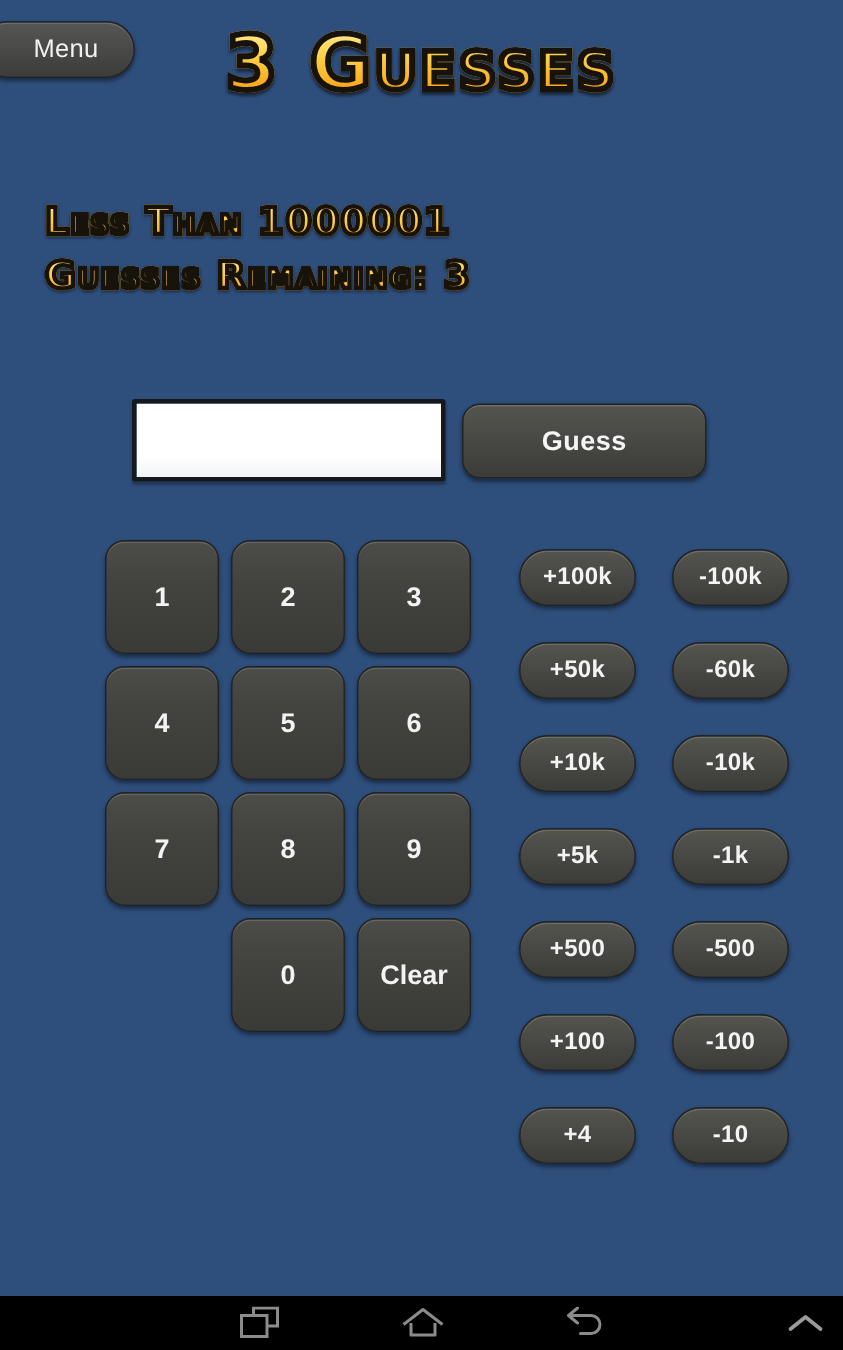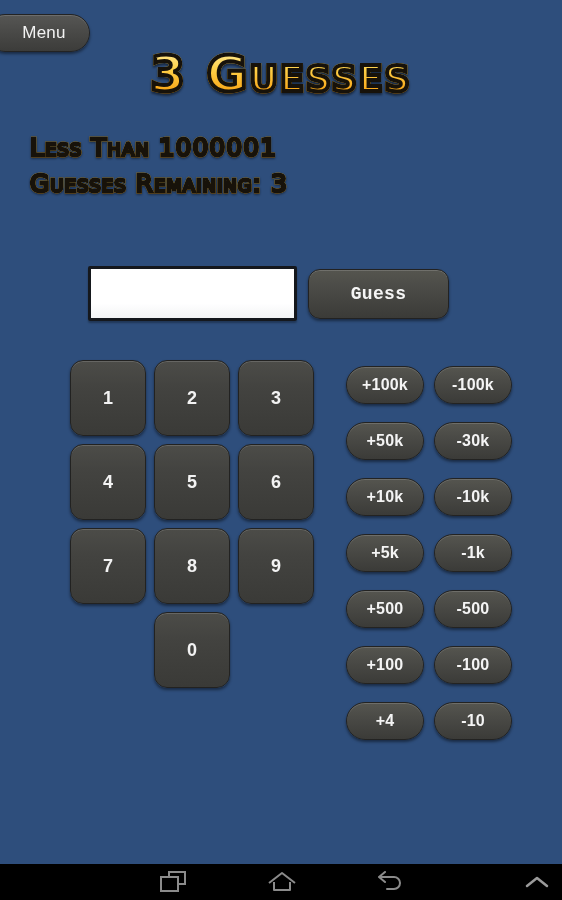--- a/index.html
+++ b/index.html
@@ -66,32 +66,31 @@
     font-variant: small-caps;
     letter-spacing: 2px;
     color: #fcc13a;
     background: linear-gradient(180deg, #fff0ac 0%, #ffd24a 40%, #f9a91b 78%, #e98a08 100%);
     -webkit-background-clip: text;
     background-clip: text;
     -webkit-text-fill-color: transparent;
     paint-order: stroke fill;
     -webkit-text-stroke: 4px #17120a;
     filter: drop-shadow(0 2px 1px rgba(0,0,0,0.5));
-    margin-top: 32px;
   }
 
   
   .status-block {
     position: absolute;
     left: 30px;
     top: 130px;
   }
   .status-line {
     font-family: "DejaVu Sans", sans-serif;
-    font-weight: normal;
+    font-weight: bold;
     font-size: 25px;
     line-height: 36px;
     font-variant: small-caps;
     letter-spacing: 1px;
     color: #fcc13a;
     background: linear-gradient(180deg, #ffeaa0 0%, #ffd04a 45%, #f7a518 82%, #e58a06 100%);
     -webkit-background-clip: text;
     background-clip: text;
     -webkit-text-fill-color: transparent;
     paint-order: stroke fill;
@@ -115,31 +114,30 @@
     font-size: 20px;
     color: #111;
     padding: 0 8px;
     outline: none;
   }
 
   .guess-button {
     position: absolute;
     left: 308px;
     top: 269px;
-    width: 141px;
+    width: 163px;
     height: 50px;
     border-radius: 12px;
     background: linear-gradient(180deg, #55554f 0%, #4a4a46 40%, #3b3b38 100%);
     border: 1px solid #222;
     box-shadow: 0 2px 3px rgba(0,0,0,0.45),
                 inset 0 1px 0 rgba(255,255,255,0.16);
     display: flex;
     align-items: center;
     justify-content: center;
-    font-family: Liberation Mono, monospace;
   }
   .guess-button-label {
     color: #f5f5f5;
     font-size: 18px;
     font-weight: bold;
     letter-spacing: 0.3px;
   }
 
   
   .keypad {
@@ -176,20 +174,21 @@
   
   .incpad {
     position: absolute;
     left: 346px;
     top: 366px;
     display: grid;
     grid-template-columns: repeat(2, 78px);
     grid-auto-rows: 38px;
     column-gap: 10px;
     row-gap: 18px;
+    gap: 24px;
   }
   .inc-btn {
     width: 78px;
     height: 38px;
     border-radius: 19px;
     background: linear-gradient(180deg, #55554f 0%, #4a4a46 40%, #3b3b38 100%);
     border: 1px solid #232322;
     box-shadow: 0 2px 3px rgba(0,0,0,0.45),
                 inset 0 1px 0 rgba(255,255,255,0.15);
     display: flex;
@@ -252,27 +251,28 @@
         <div class="key">2</div>
         <div class="key">3</div>
         <div class="key">4</div>
         <div class="key">5</div>
         <div class="key">6</div>
         <div class="key">7</div>
         <div class="key">8</div>
         <div class="key">9</div>
         <div class="key blank"></div>
         <div class="key">0</div>
+        <div class="key">Clear</div>
       </div>
 
     <div class="incpad">
         <div class="inc-btn">+100k</div>
         <div class="inc-btn">-100k</div>
         <div class="inc-btn">+50k</div>
-        <div class="inc-btn">-30k</div>
+        <div class="inc-btn">-60k</div>
         <div class="inc-btn">+10k</div>
         <div class="inc-btn">-10k</div>
         <div class="inc-btn">+5k</div>
         <div class="inc-btn">-1k</div>
         <div class="inc-btn">+500</div>
         <div class="inc-btn">-500</div>
         <div class="inc-btn">+100</div>
         <div class="inc-btn">-100</div>
         <div class="inc-btn">+4</div>
         <div class="inc-btn">-10</div>

